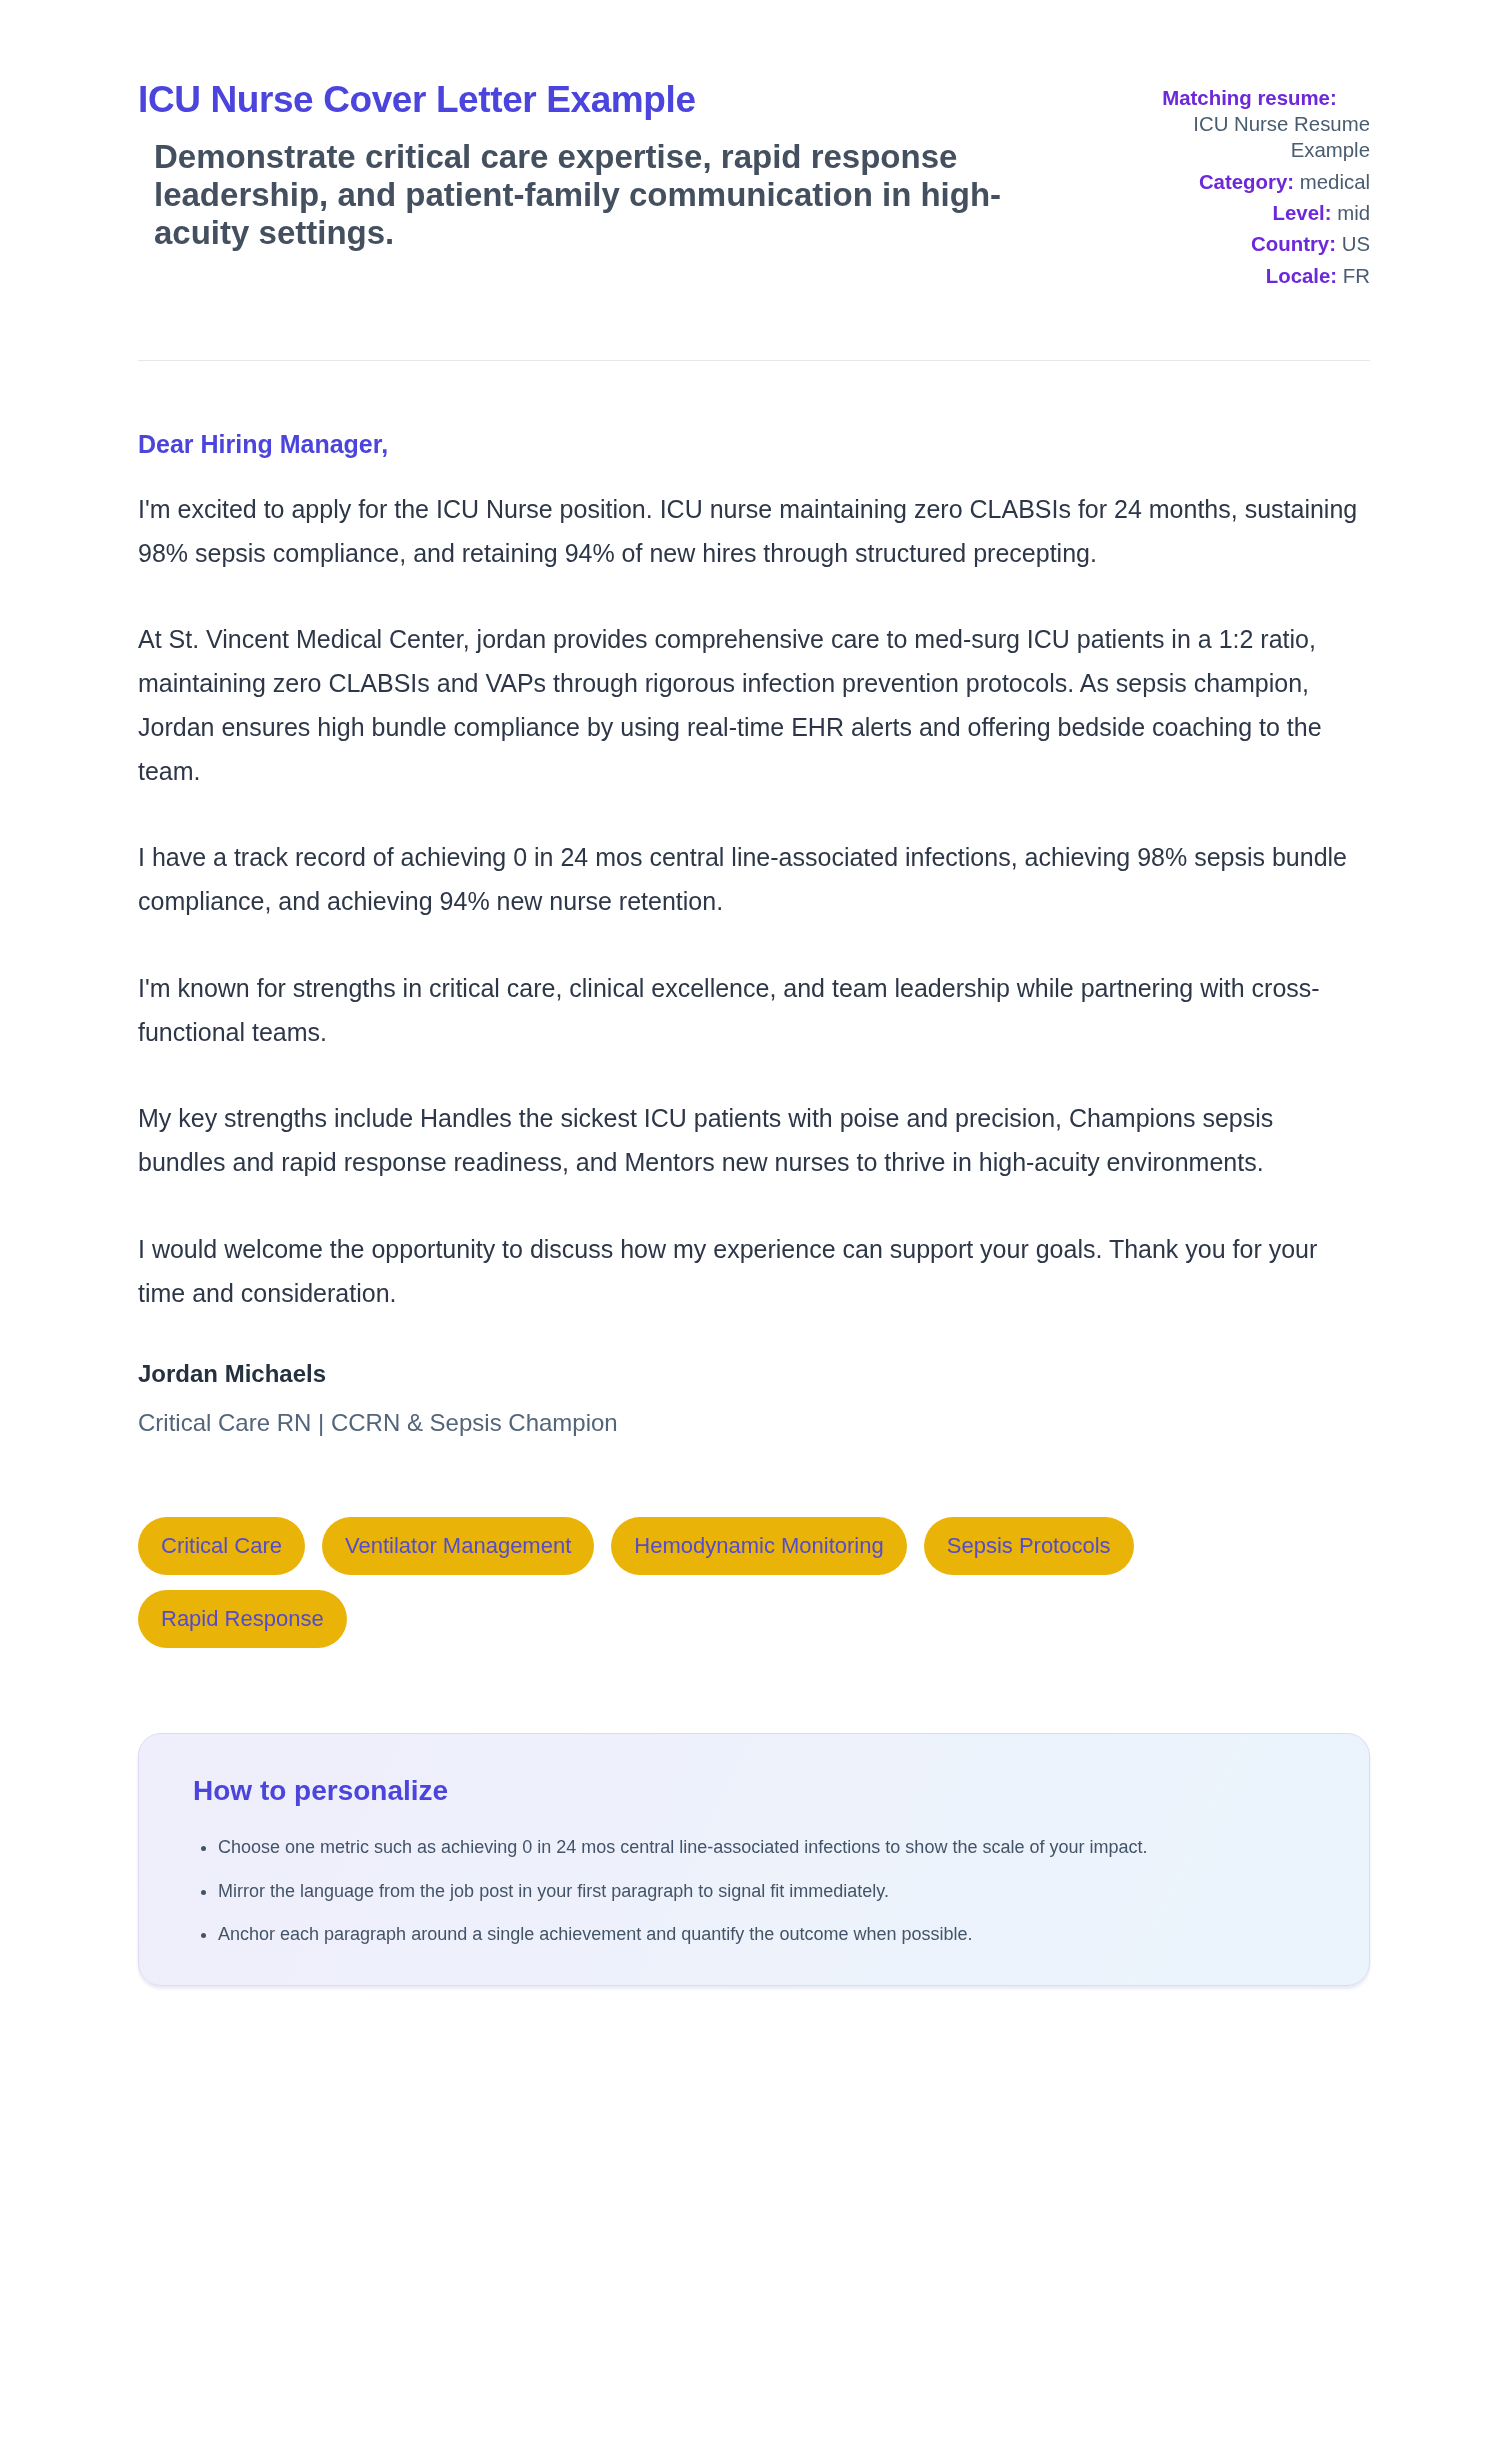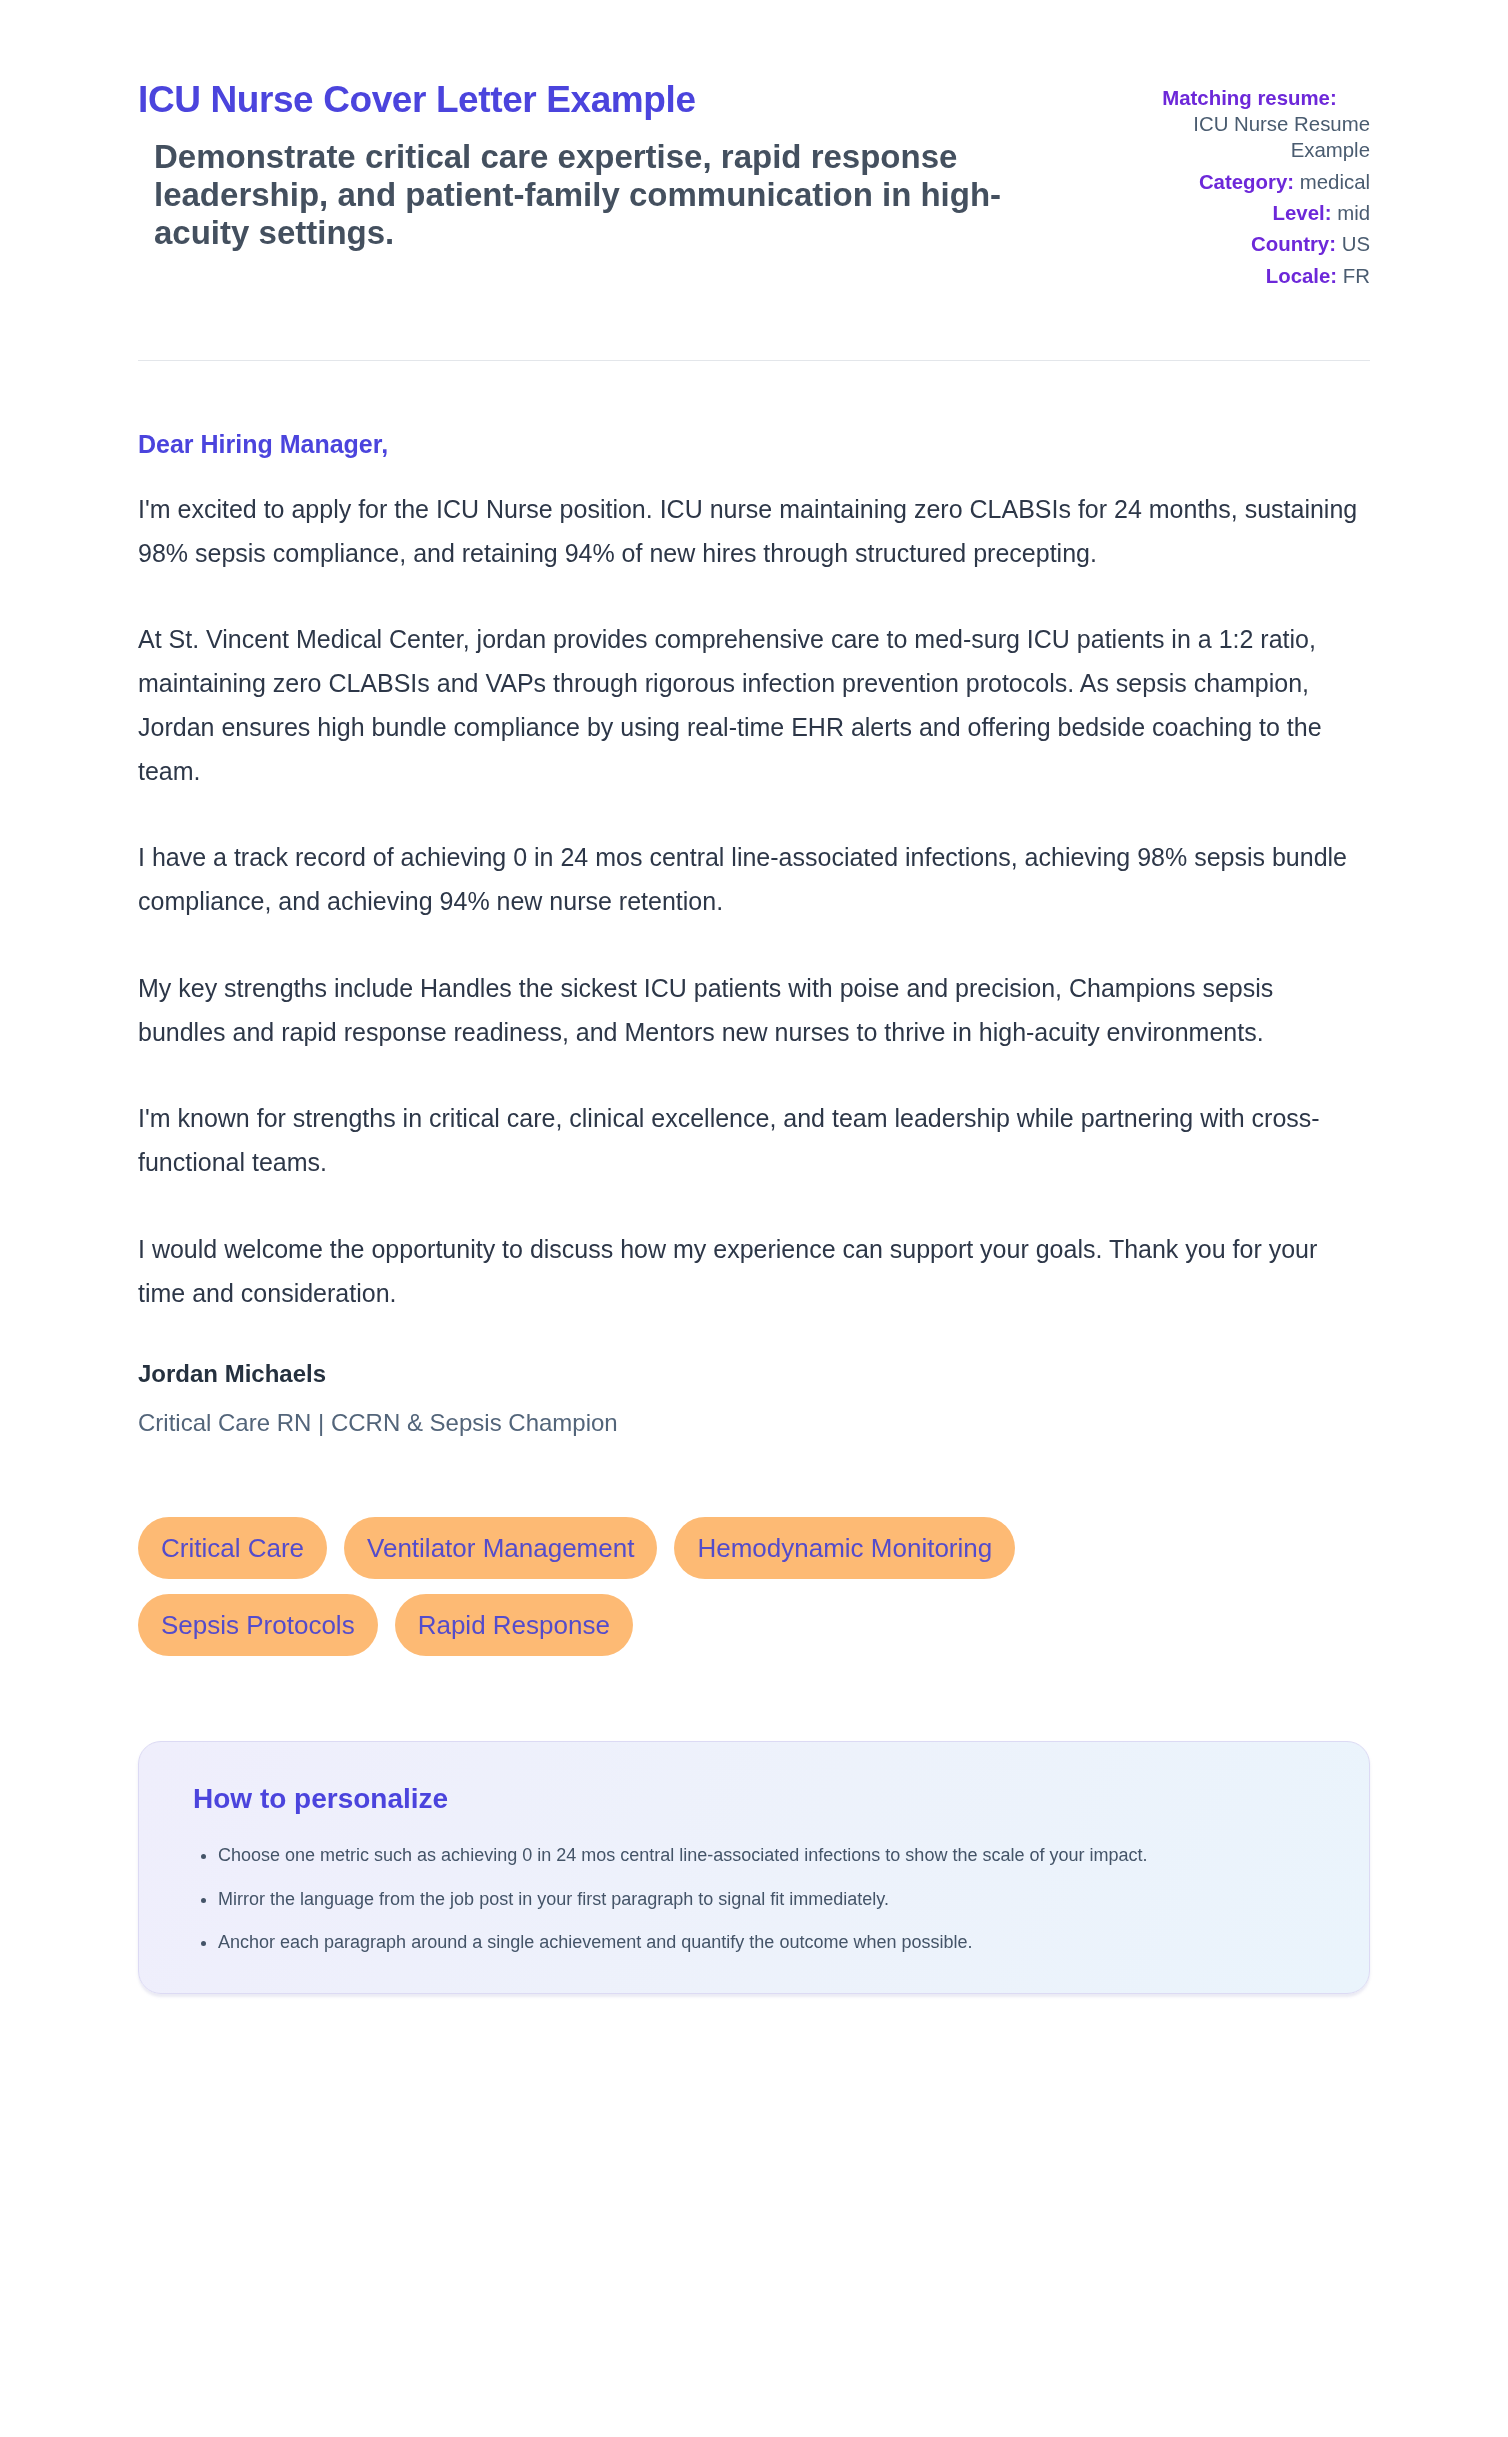--- a/index.html
+++ b/index.html
@@ -66,23 +66,23 @@
     margin: 18px 0 16px;
     font-size: 24px;
     line-height: 1.3;
     color: #53657a;
   }
 
   
   .tags { margin-top: 78px; display: flex; flex-wrap: wrap; gap: 15px 17px; max-width: 1082px; }
   .tag {
     display: inline-block;
-    background: #fdba74;
+    background: #eab308;
     color: #544ccb;
-    font-size: 26px;
+    font-size: 22px;
     line-height: 1;
     padding: 18px 23px;
     border-radius: 35px;
     white-space: nowrap;
   }
 
   
   .tips {
     margin-top: 85px;
     background: linear-gradient(115deg, #efeefc 0%, #edf2fb 55%, #eaf4fc 100%);
@@ -142,22 +142,22 @@
     </aside>
   </header>
 
   <hr class="divider">
 
   <section class="letter">
     <p class="greeting">Dear Hiring Manager,</p>
     <p class="para">I'm excited to apply for the ICU Nurse position. ICU nurse maintaining zero CLABSIs for 24 months, sustaining 98% sepsis compliance, and retaining 94% of new hires through structured precepting.</p>
     <p class="para">At St. Vincent Medical Center, jordan provides comprehensive care to med-surg ICU patients in a 1:2 ratio, maintaining zero CLABSIs and VAPs through rigorous infection prevention protocols. As sepsis champion, Jordan ensures high bundle compliance by using real-time EHR alerts and offering bedside coaching to the team.</p>
     <p class="para">I have a track record of achieving 0 in 24 mos central line-associated infections, achieving 98% sepsis bundle compliance, and achieving 94% new nurse retention.</p>
+    <p class="para">I'm known for strengths in critical care, clinical excellence, and team leadership while partnering with cross-functional teams.</p>
     <p class="para">My key strengths include Handles the sickest ICU patients with poise and precision, Champions sepsis bundles and rapid response readiness, and Mentors new nurses to thrive in high-acuity environments.</p>
-    <p class="para">I'm known for strengths in critical care, clinical excellence, and team leadership while partnering with cross-functional teams.</p>
     <p class="para">I would welcome the opportunity to discuss how my experience can support your goals. Thank you for your time and consideration.</p>
     <p class="sig-name">Jordan Michaels</p>
     <p class="sig-role">Critical Care RN | CCRN &amp; Sepsis Champion</p>
   </section>
 
   <div class="tags">
     <span class="tag">Critical Care</span>
     <span class="tag">Ventilator Management</span>
     <span class="tag">Hemodynamic Monitoring</span>
     <span class="tag">Sepsis Protocols</span>

